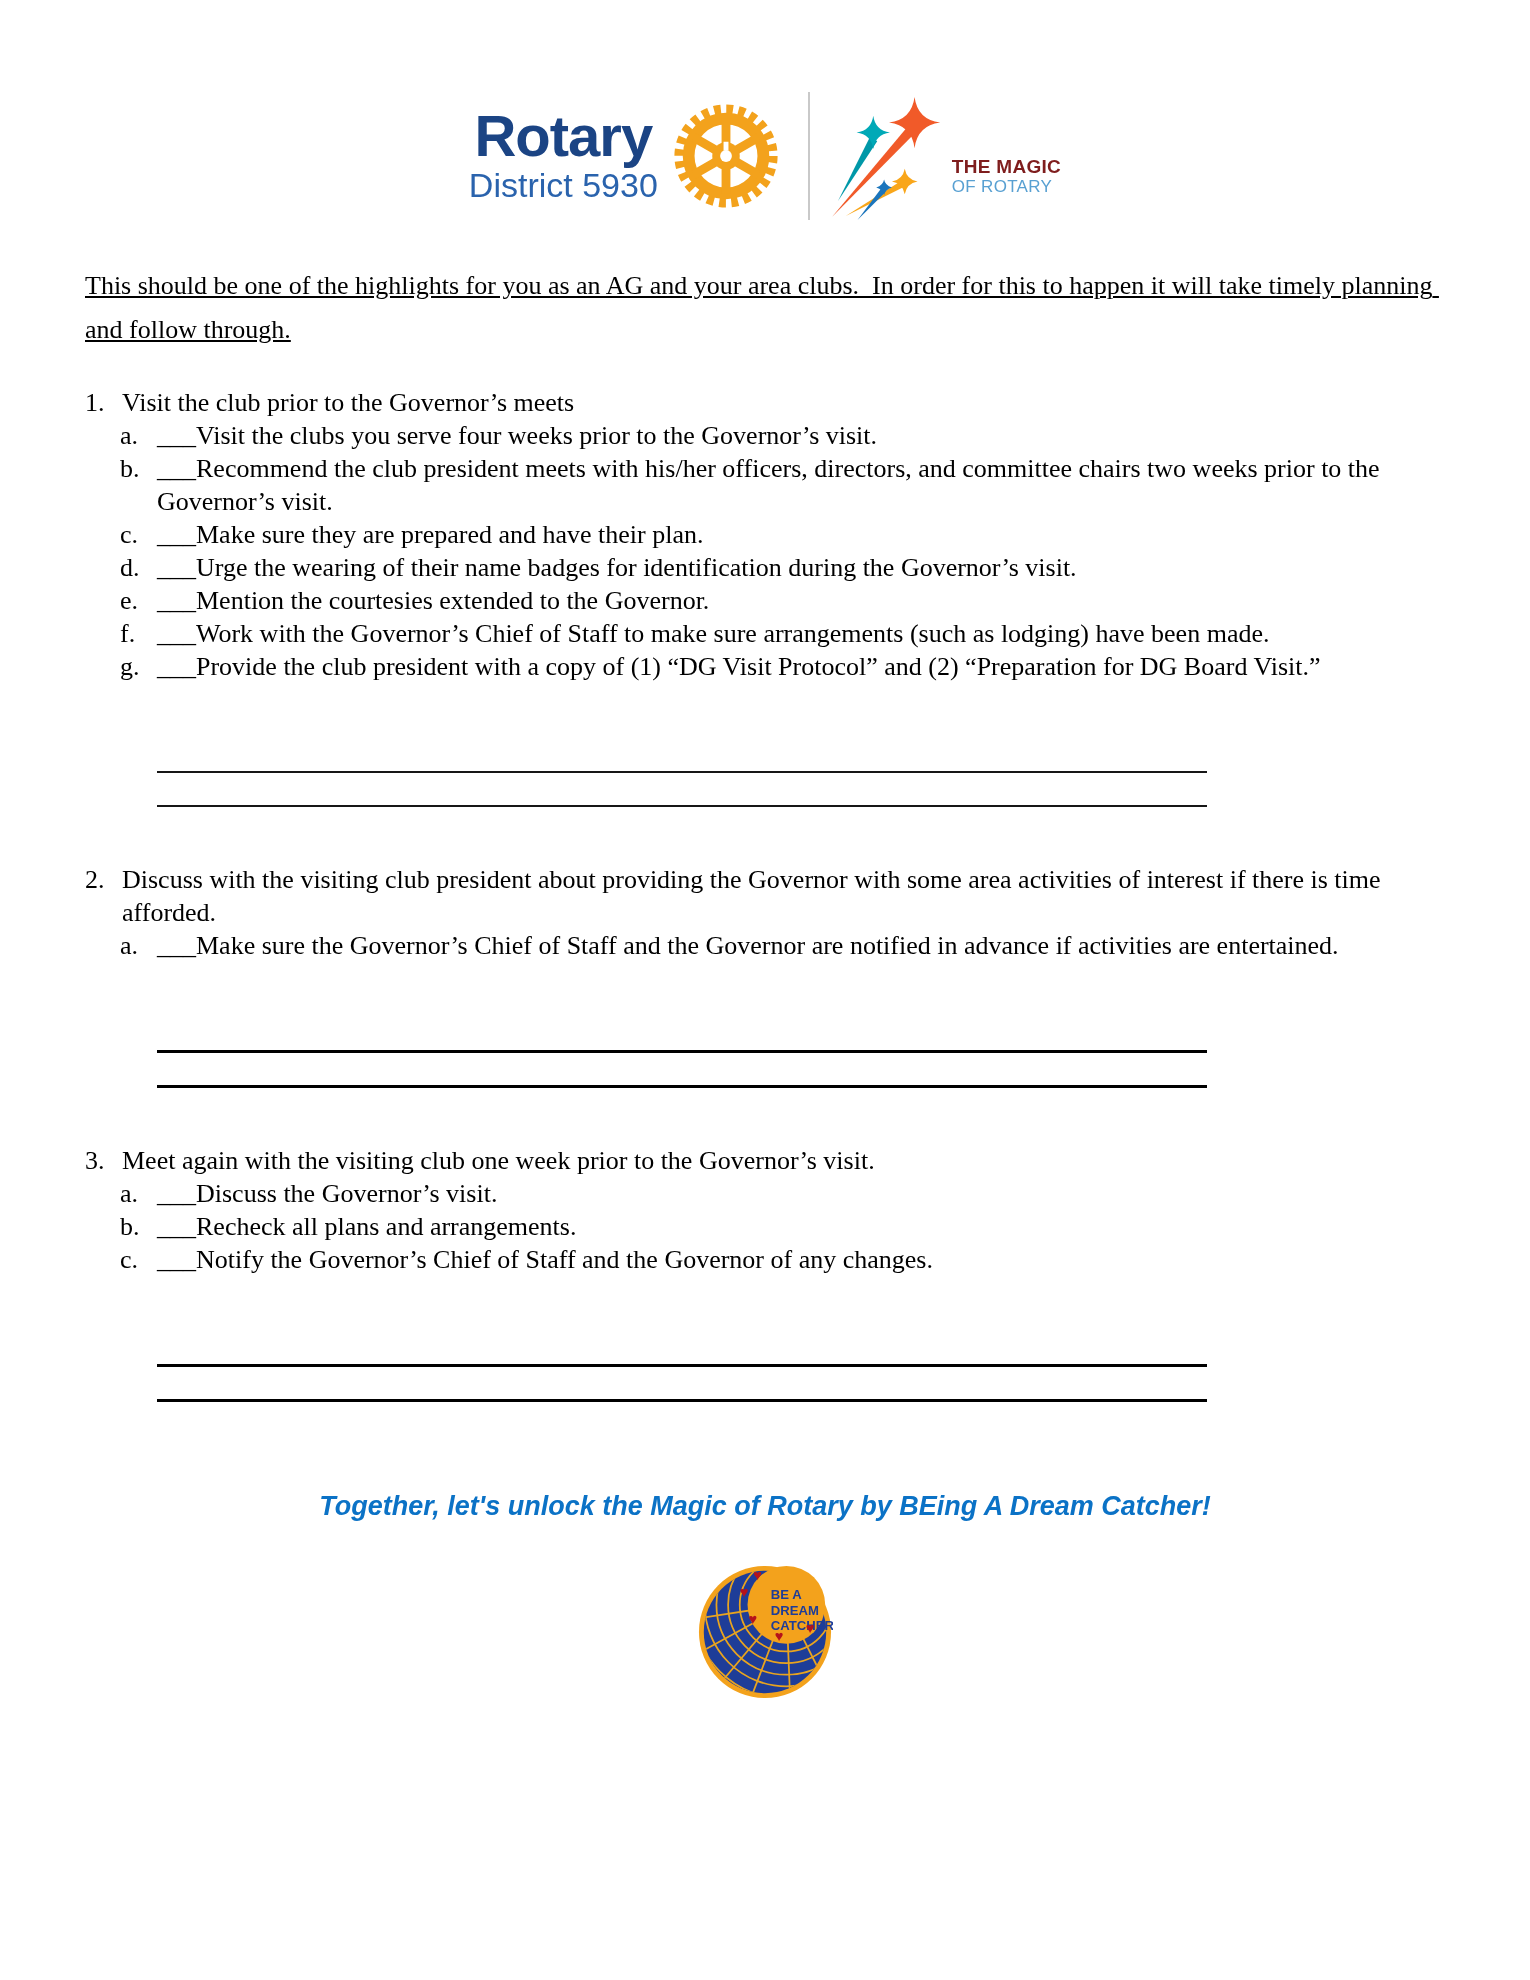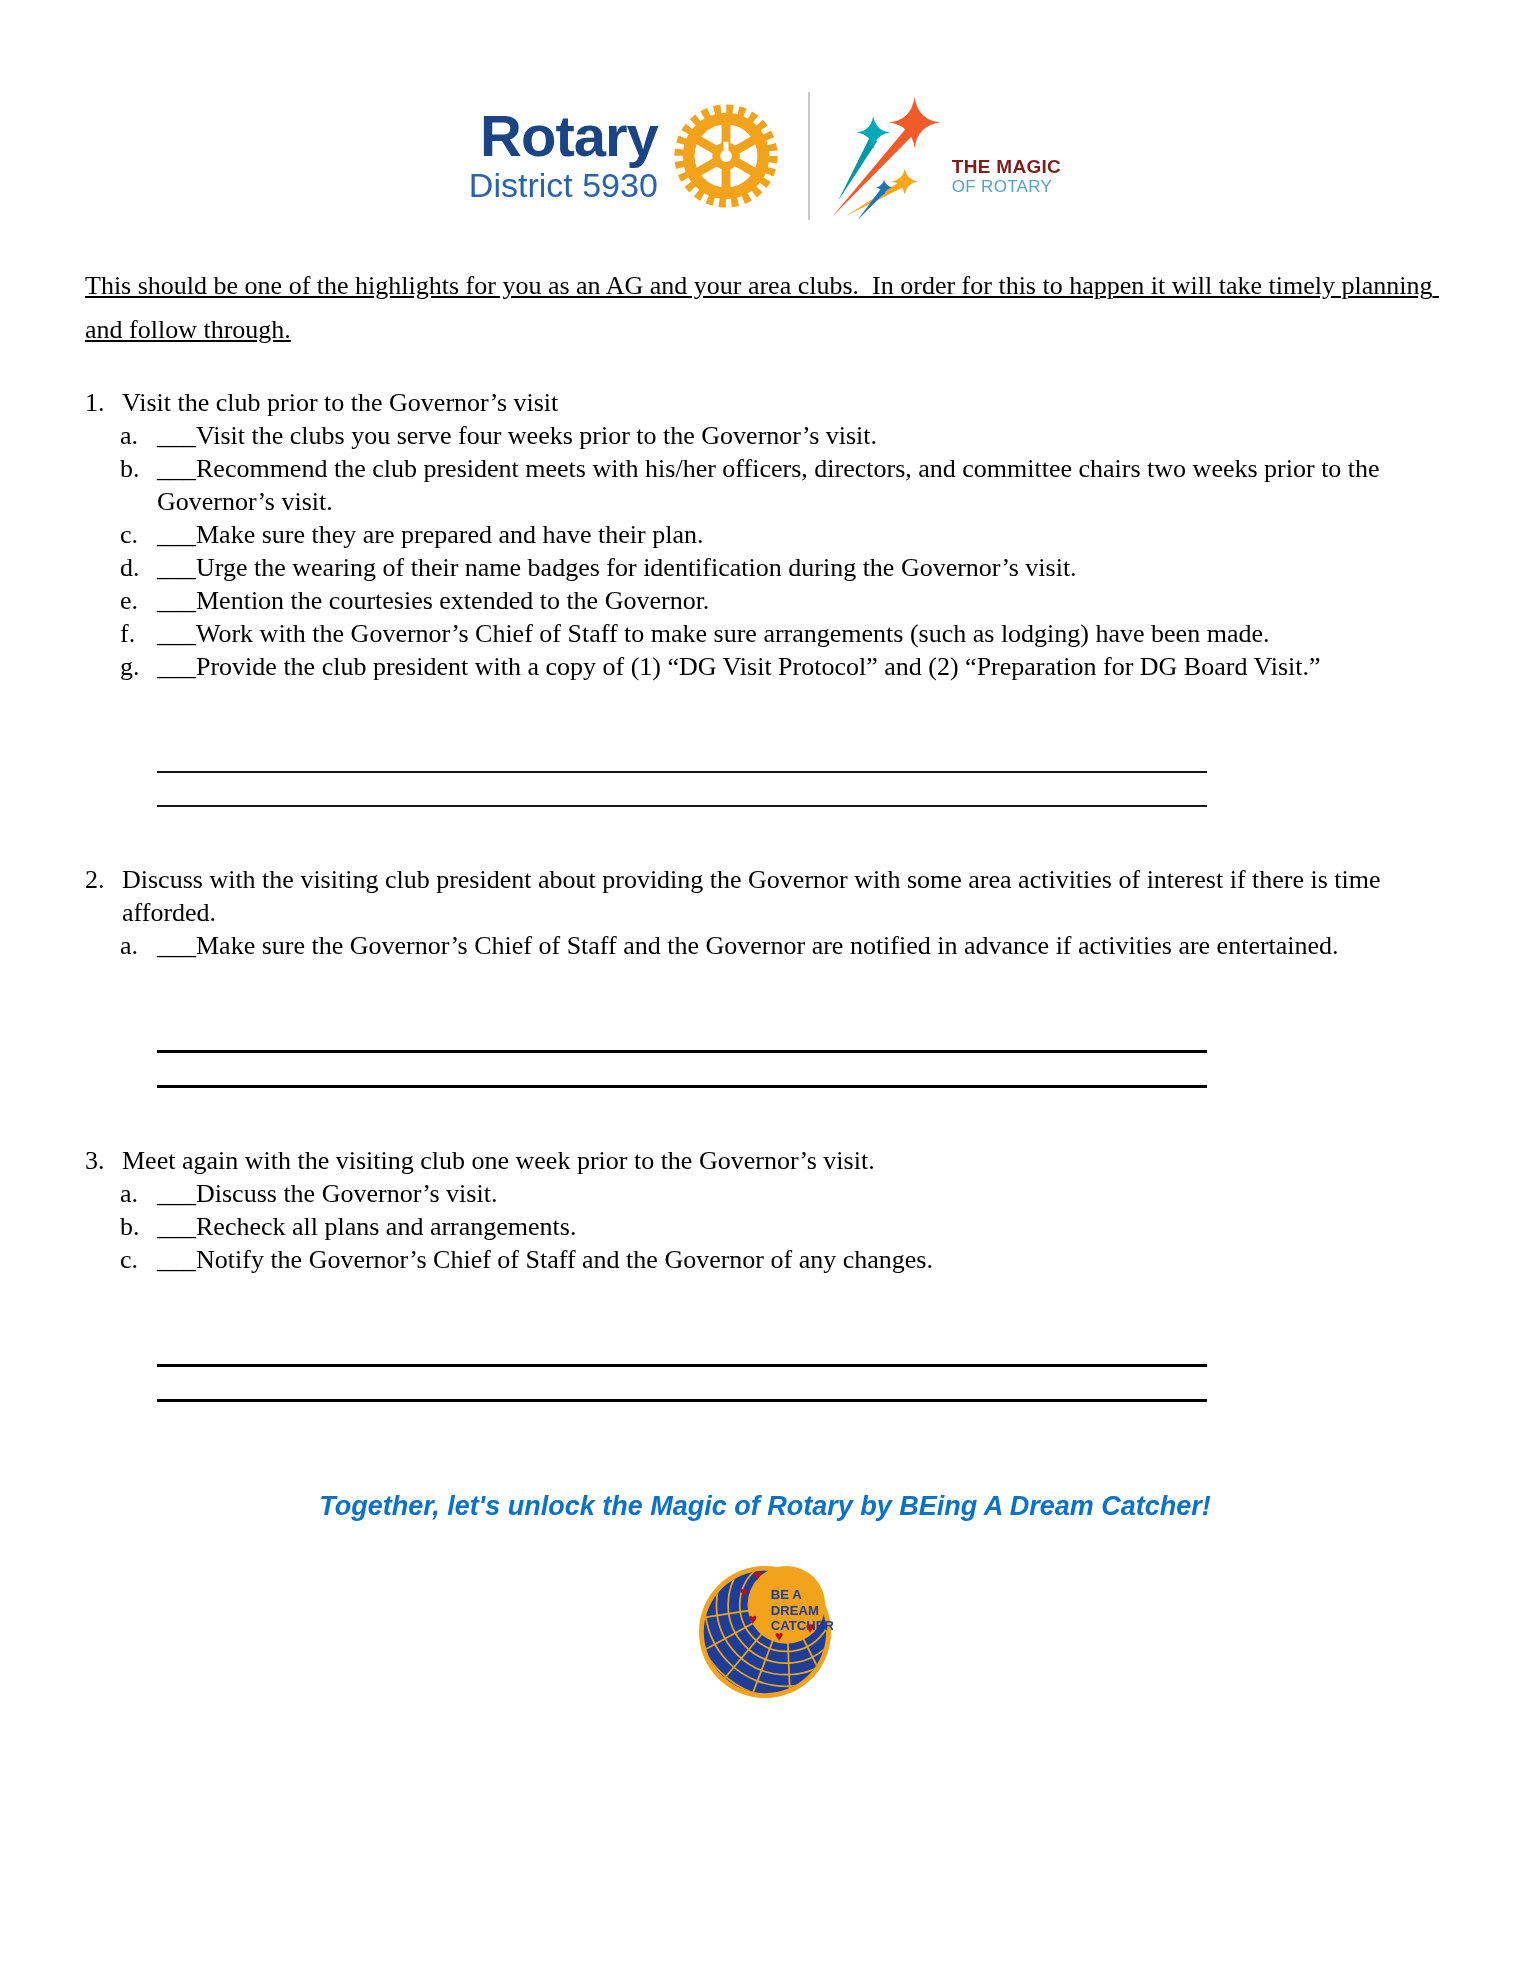--- a/index.html
+++ b/index.html
@@ -4,21 +4,21 @@
 <style>
   html,body { margin:0; padding:0; background:#ffffff; }
   body {
     width:1530px; height:1980px; position:relative; overflow:hidden;
     font-family:"Liberation Serif", serif; color:#000;
   }
   .doc { padding:0 85px; }
 
   
   .header { display:flex; justify-content:center; align-items:center; padding-top:90px; }
-  .wordmark { display:flex; flex-direction:column; align-items:flex-end; }
+  .wordmark { display:flex; flex-direction:column; align-items:center; }
   .wordmark .rotary {
     font-family:"Liberation Sans", sans-serif; font-weight:bold;
     font-size:58px; line-height:58px; color:#1b4484; letter-spacing:-1px;
   }
   .wordmark .district {
     font-family:"Liberation Sans", sans-serif; font-size:34px; line-height:40px; color:#2a63ad;
   }
   .wheel { margin-left:10px; }
   .hdr-divider { width:2px; height:128px; background:#c9c9c9; margin:0 20px 0 24px; }
   .magic-text { display:flex; flex-direction:column; margin-left:4px; margin-top:40px; }
@@ -92,21 +92,21 @@
       <span class="l2">OF ROTARY</span>
     </div>
   </div>
 
   <div class="intro">This should be one of the highlights for you as an AG and your area clubs.  In order for this to happen it will take timely planning and follow through.</div>
 
   <div id="sections">
   <section class="sec">
     <div class="sec-head">
       <span class="sec-num">1.</span>
-      <div class="sec-title">Visit the club prior to the Governor’s visit</div>
+      <div class="sec-title">Visit the club prior to the Governor’s meets</div>
     </div>
     <div class="sec-items">
   <div class="sub">
     <span class="sub-letter">a.</span>
     <div class="sub-text">___Visit the clubs you serve four weeks prior to the Governor’s visit.</div>
   </div>
 
   <div class="sub">
     <span class="sub-letter">b.</span>
     <div class="sub-text">___Recommend the club president meets with his/her officers, directors, and committee chairs two weeks prior to the Governor’s visit.</div>

